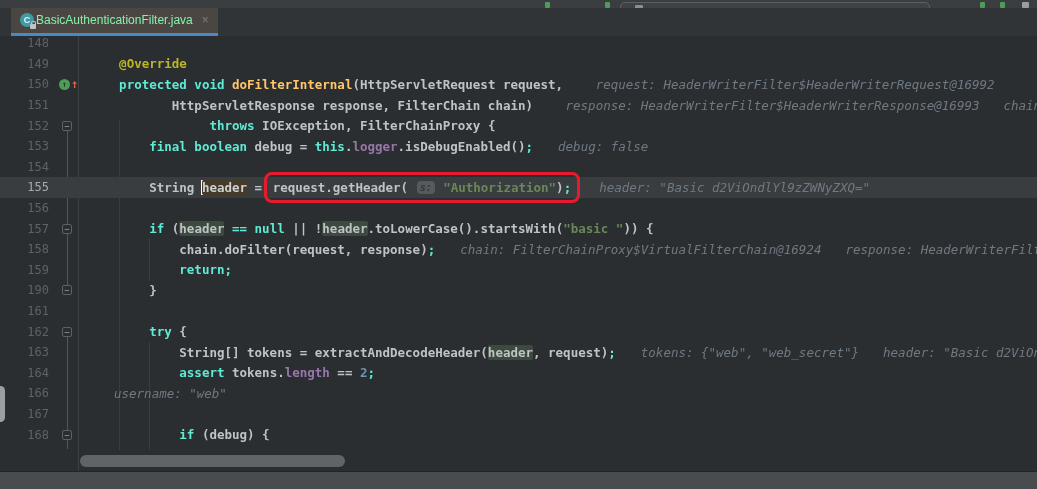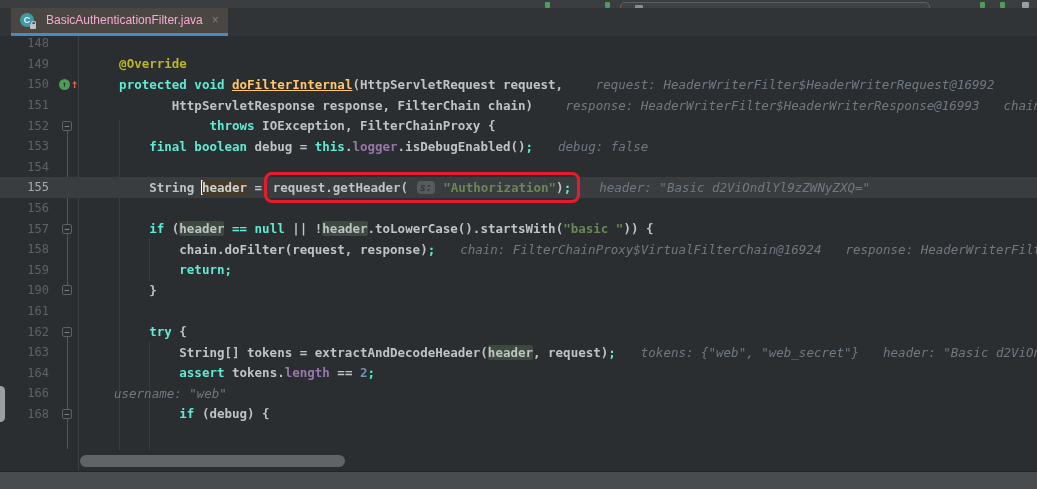--- a/index.html
+++ b/index.html
@@ -11,21 +11,21 @@
   .frag{position:absolute;top:2px;width:5px;height:6px;border-radius:1px;}
   .frag.green{background:#4f9c57;}
   .frag.gray{background:#9a9ea0;width:7px;}
   .runbox{position:absolute;left:620px;top:2px;width:308px;height:12px;border:1px solid #5c6062;border-radius:5px;background:#3f4244;}
   .runbox-icon{position:absolute;left:14px;top:2px;width:8px;height:6px;background:#8a8e90;border-radius:1px;}
 
   
   .tabbar{position:absolute;left:0;top:8px;width:1037px;height:28px;background:#313437;}
   .tabwrap{display:inline-flex;flex-direction:column;margin-left:11px;height:28px;}
   .tab{display:flex;align-items:center;height:24.5px;padding:0 9px;background:#4a4743;}
-  .tab-title{font-size:12px;color:#f9a8d4;margin-left:12px;}
+  .tab-title{font-size:12px;color:#86efac;margin-left:2px;}
   .tab-close{font-size:12px;color:#7a7e80;margin-left:9px;}
   .tab-underline{height:3.5px;background:#4a88c7;}
   .file-icon{position:relative;width:14px;height:14px;border-radius:50%;background:#3e9aa6;display:flex;align-items:center;justify-content:center;flex:none;}
   .file-letter{color:#eef3f4;font-size:9px;font-weight:bold;font-family:"Liberation Sans",sans-serif;}
   .lock{position:absolute;right:-2px;bottom:-2px;width:6px;height:5px;background:#bfc3c5;border-radius:1px;}
   .lock::before{content:'';position:absolute;top:-3px;left:1px;width:3px;height:3px;border:1px solid #bfc3c5;border-bottom:none;border-radius:2px 2px 0 0;}
 
   
   .editor{position:absolute;left:0;top:36px;width:1037px;height:435px;background:#2b2e30;overflow:hidden;}
   .gutter-sep{position:absolute;left:78px;top:0;width:1px;height:435px;background:#3d4143;}
@@ -41,21 +41,21 @@
   .gut{flex:none;width:34px;position:relative;display:flex;align-items:center;}
   .fold{display:inline-block;width:10px;height:10px;margin-left:7px;border:1px solid #5d6164;border-radius:2px;
         color:#9a9ea0;font-size:9px;line-height:8px;text-align:center;background:#2b2e30;box-sizing:border-box;font-weight:normal;}
   .ovr-circle{display:inline-flex;align-items:center;justify-content:center;width:11px;height:11px;margin-left:4px;
         border-radius:50%;background:#4f9c57;color:#1d3a22;font-size:8px;font-weight:bold;}
   .ovr-arrow{color:#e0604a;font-size:12px;font-weight:bold;margin-left:1px;line-height:10px;}
   .code{display:inline;}
   .tk-p{color:#bfc3c5;}
   .tk-k{color:#5eead4;}
   .tk-a{color:#bbb529;}
-  .tk-m{color:#ffc66b;text-decoration:underline;}
+  .tk-m{color:#ffc66b;}
   .tk-s{color:#6a8759;}
   .tk-num{color:#6897bb;}
   .tk-f{color:#9876aa;}
   .tk-hr{color:#bfc3c5;background:#3c4a3f;border-radius:2px;}
   .tk-hw{color:#cdd1d3;background:#463a28;border-radius:2px;}
   .tk-bdg{display:inline-block;background:#565a5c;color:#33383a;font-size:10px;font-style:italic;
           border-radius:4px;padding:0 3px;margin:0 1px;line-height:13px;vertical-align:1px;}
   .caret{display:inline-block;width:2px;height:15px;background:#ffffff;vertical-align:-3px;margin:0 -1px;}
   .redbox{position:relative;display:inline-block;border:3px solid #e81b2d;border-radius:8px;
           padding:5px 6px;margin:-5px -6px;z-index:3;}
@@ -117,20 +117,21 @@
         <div class="row"><span class="ln">156</span><span class="gut"></span><span class="code"></span></div>
         <div class="row"><span class="ln">157</span><span class="gut"><span class="fold">−</span></span><span class="code"><span class="tk-p">        </span><span class="tk-k">if </span><span class="tk-p">(</span><span class="tk-hr">header</span><span class="tk-p"> </span><span class="tk-k">== null</span><span class="tk-p"> || !</span><span class="tk-hr">header</span><span class="tk-p">.toLowerCase().startsWith(</span><span class="tk-s">"basic "</span><span class="tk-p">)) {</span></span></div>
         <div class="row"><span class="ln">158</span><span class="gut"></span><span class="code"><span class="tk-p">            chain.doFilter(request, response)</span><span class="tk-k">;</span></span><span class="hint">chain: FilterChainProxy$VirtualFilterChain@16924</span><span class="hint">response: HeaderWriterFilter$HeaderWriterResponse@16993</span></div>
         <div class="row"><span class="ln">159</span><span class="gut"></span><span class="code"><span class="tk-p">            </span><span class="tk-k">return;</span></span></div>
         <div class="row"><span class="ln">190</span><span class="gut"><span class="fold">−</span></span><span class="code"><span class="tk-p">        }</span></span></div>
         <div class="row"><span class="ln">161</span><span class="gut"></span><span class="code"></span></div>
         <div class="row"><span class="ln">162</span><span class="gut"><span class="fold">−</span></span><span class="code"><span class="tk-p">        </span><span class="tk-k">try </span><span class="tk-p">{</span></span></div>
         <div class="row"><span class="ln">163</span><span class="gut"></span><span class="code"><span class="tk-p">            String[] tokens = extractAndDecodeHeader(</span><span class="tk-hr">header</span><span class="tk-p">, request)</span><span class="tk-k">;</span></span><span class="hint">tokens: {"web", "web_secret"}</span><span class="hint">header: "Basic d2ViOndlYl9zZWNyZXQ="</span></div>
         <div class="row"><span class="ln">164</span><span class="gut"></span><span class="code"><span class="tk-p">            </span><span class="tk-k">assert </span><span class="tk-p">tokens.</span><span class="tk-f">length</span><span class="tk-p"> == </span><span class="tk-num">2</span><span class="tk-k">;</span></span></div>
         <div class="row"><span class="ln">166</span><span class="gut"></span><span class="hint">username: "web"</span></div>
+        <div class="row"><span class="ln">167</span><span class="gut"></span><span class="code"></span></div>
         <div class="row"><span class="ln">168</span><span class="gut"><span class="fold">−</span></span><span class="code"><span class="tk-p">            </span><span class="tk-k">if </span><span class="tk-p">(debug) {</span></span></div>
       </div>
 
     <div class="left-pill"></div>
     <div class="hscroll"></div>
   </div>
 
   <div class="bottomstrip"></div>
 </div>
 

